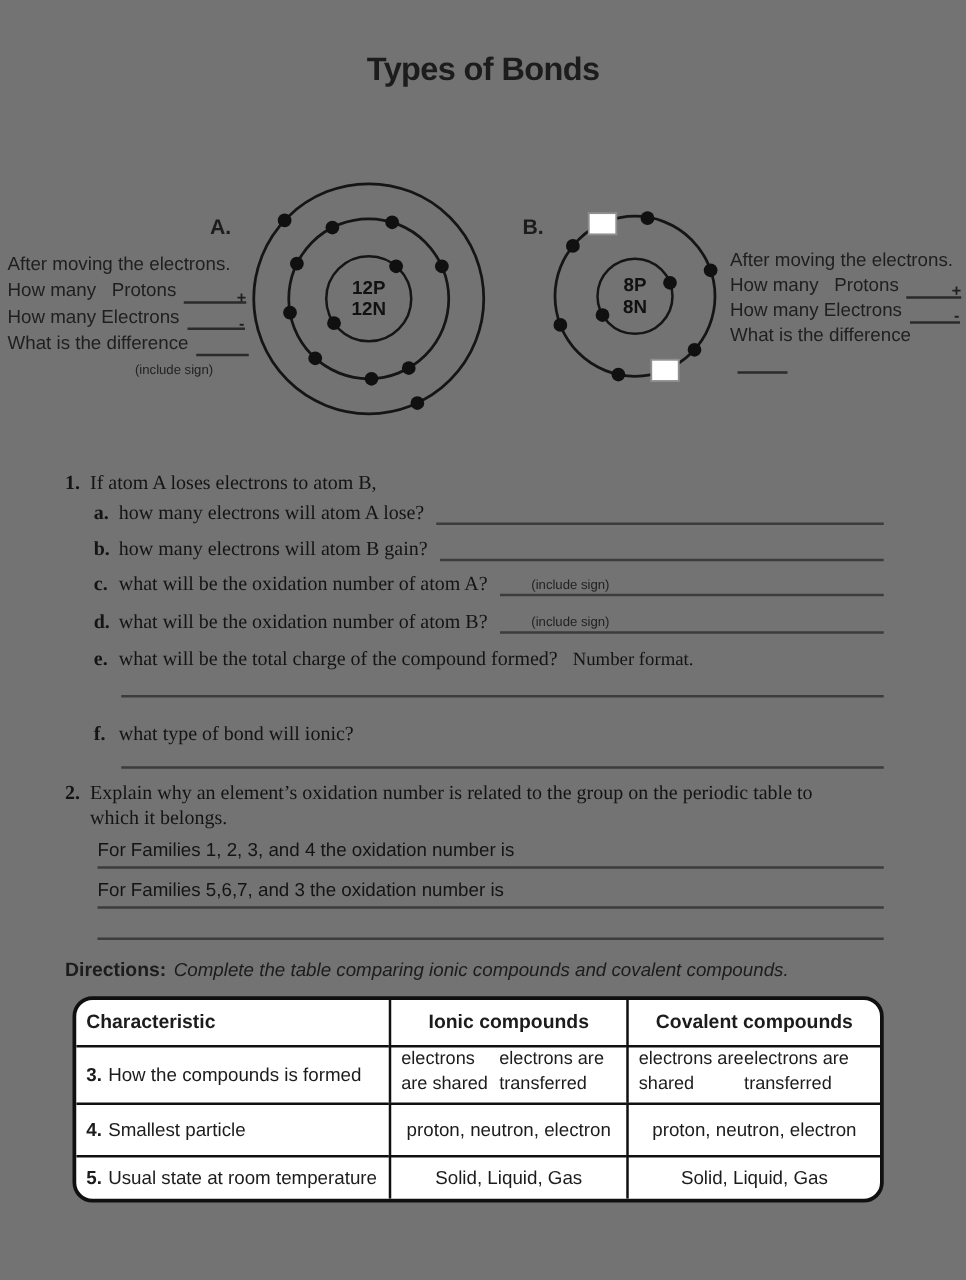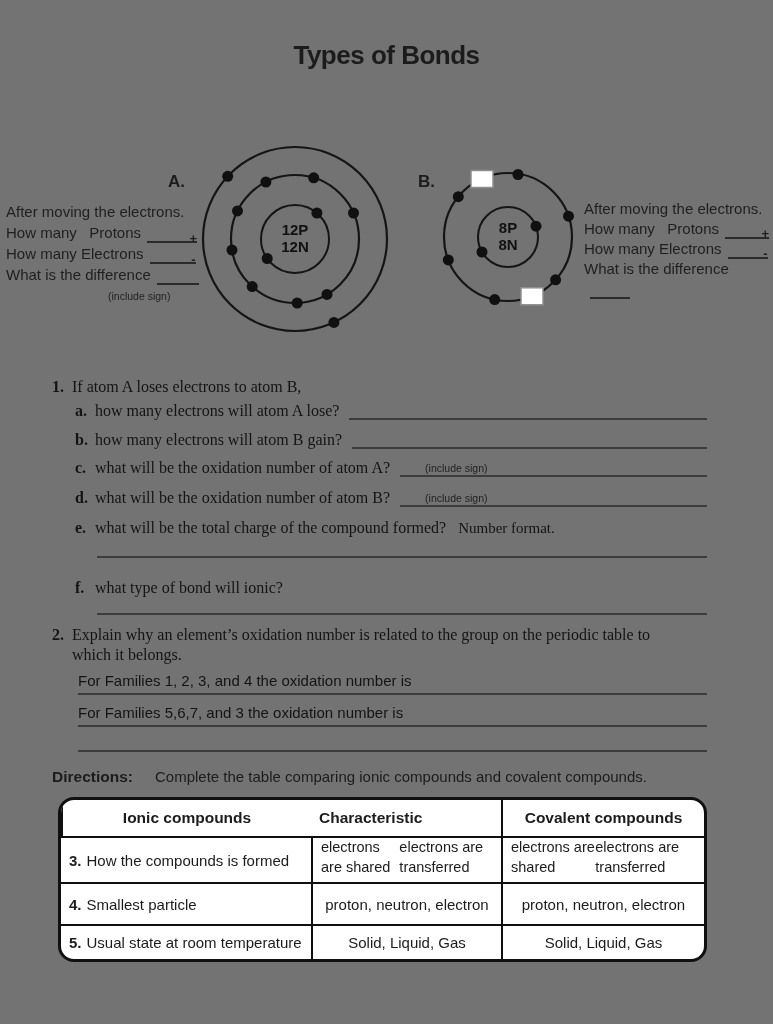--- a/index.html
+++ b/index.html
@@ -63,21 +63,21 @@
 
   
   .famrow {
     position:absolute; left:26px; right:0; font-family:"Liberation Sans", sans-serif;
     font-size:15px; border-bottom:2px solid #3c3c3c; padding-bottom:4px;
   }
 
   
   .directions { position:absolute; top:768px; left:52px; font-size:15.5px; }
   .dir-label { font-weight:bold; }
-  .dir-text { margin-left:22px; font-size:15px; }
+  .dir-text { font-style:italic; margin-left:6px; font-size:15px; }
 
   
   .wtable {
     position:absolute; top:797px; left:58px; width:649px; height:165px;
     display:grid; grid-template-columns:250px 190px 1fr;
     grid-template-rows:36px 46px 42px 1fr;
     border:3.5px solid #101010; border-radius:16px; overflow:hidden;
     box-sizing:border-box; background:#fff; font-size:15px;
   }
   .cell { display:flex; align-items:center; padding:0 8px; box-sizing:border-box; }
@@ -224,22 +224,22 @@
       <span>For Families 5,6,7, and 3 the oxidation number is</span>
     </div>
     <div class="longline" style="top:124px; left:26px; right:0;"></div>
   </div>
 
   <div class="directions">
     <span class="dir-label">Directions:</span><span class="dir-text">Complete the table comparing ionic compounds and covalent compounds.</span>
   </div>
 
   <div class="wtable">
+    <div class="cell h c1">Characteristic</div>
     <div class="cell h c2 center">Ionic compounds</div>
-    <div class="cell h c1">Characteristic</div>
     <div class="cell h c3 center">Covalent compounds</div>
 
     <div class="cell c1 r1">
       <span class="rnum">3.</span>
       <span>How the compounds is formed</span>
     </div>
     <div class="cell c2 r1 two">
       <div>electrons are shared</div>
       <div>electrons are transferred</div>
     </div>

